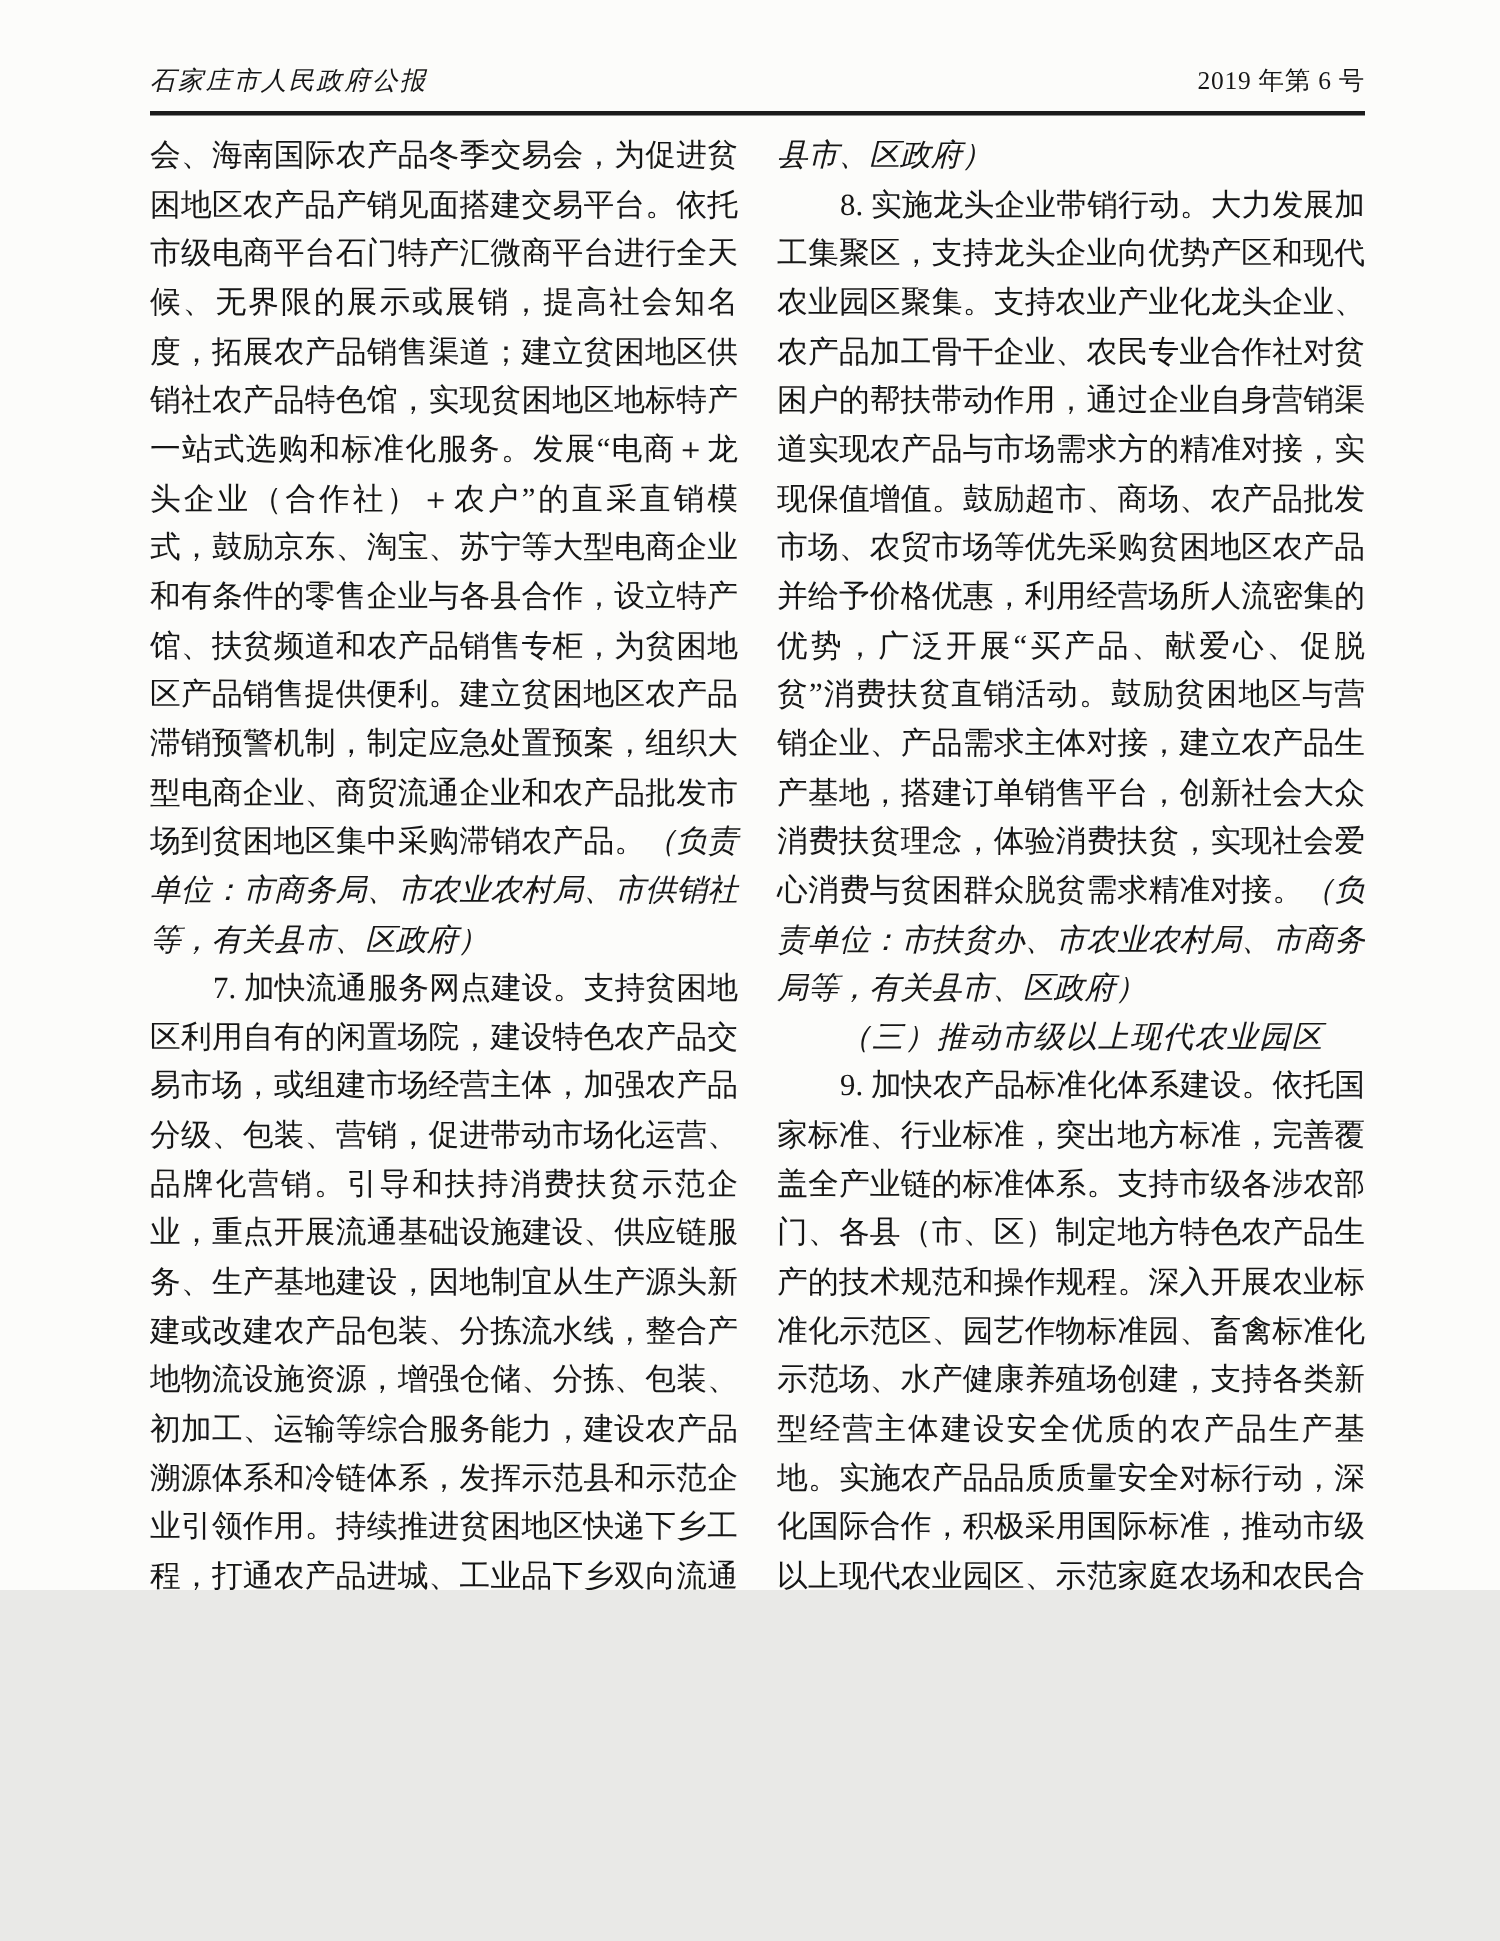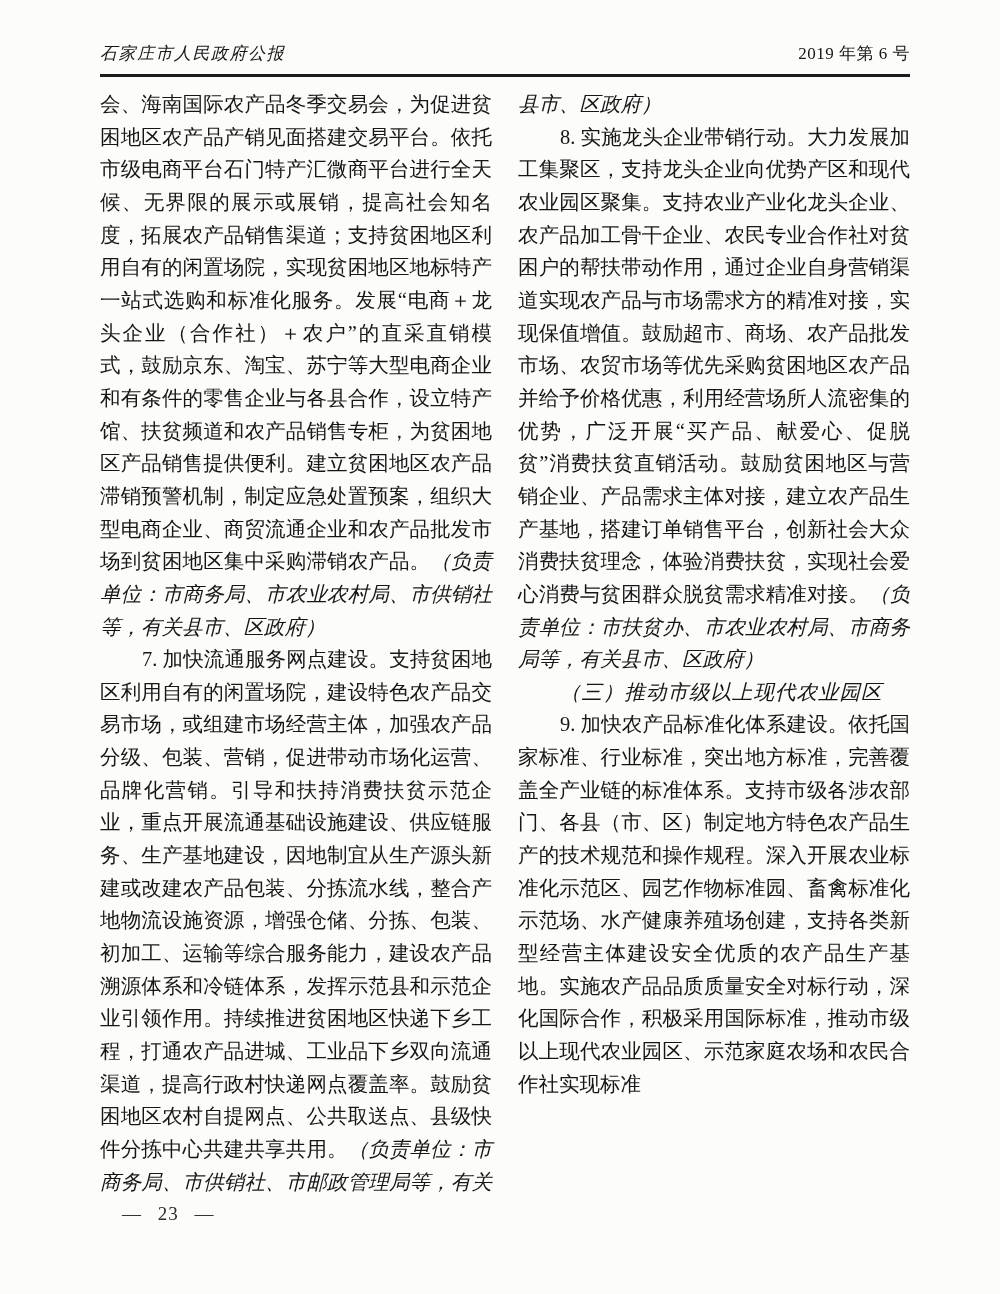--- a/index.html
+++ b/index.html
@@ -1,18 +1,18 @@
 <!DOCTYPE html>
 <html><head>
 <meta charset="utf-8">
 <style>
   html,body{margin:0;padding:0;background:#e9e9e7;}
   .page{
     position:relative;
-    width:1000px;height:1294px;
+    width:1000px;height:1060px;
     box-sizing:border-box;
     margin:0 auto;
     padding:42px 90px 0 100px;
     background:#fcfcfa;
     color:#161616;
     font-family:"Liberation Serif","DejaVu Serif",serif;
   }
   .page-header{
     display:flex;
     justify-content:space-between;
@@ -70,21 +70,21 @@
 
   <div class="page-header">
     <span class="gazette-title">石家庄市人民政府公报</span>
     <span class="issue-number">2019 年第 6 号</span>
   </div>
 
   <div class="header-rule"></div>
 
   <div class="columns">
 
-    <p class="para"><span>会、海南国际农产品冬季交易会，为促进贫困地区农产品产销见面搭建交易平台。依托市级电商平台石门特产汇微商平台进行全天候、无界限的展示或展销，提高社会知名度，拓展农产品销售渠道；支持贫困地区利用自有的闲置场院，实现贫困地区地标特产一站式选购和标准化服务。发展“电商＋龙头企业（合作社）＋农户”的直采直销模式，鼓励京东、淘宝、苏宁等大型电商企业和有条件的零售企业与各县合作，设立特产馆、扶贫频道和农产品销售专柜，为贫困地区产品销售提供便利。建立贫困地区农产品滞销预警机制，制定应急处置预案，组织大型电商企业、商贸流通企业和农产品批发市场到贫困地区集中采购滞销农产品。</span><span class="kai">（负责单位：市商务局、市农业农村局、市供销社等，有关县市、区政府）</span></p>
+    <p class="para"><span>会、海南国际农产品冬季交易会，为促进贫困地区农产品产销见面搭建交易平台。依托市级电商平台石门特产汇微商平台进行全天候、无界限的展示或展销，提高社会知名度，拓展农产品销售渠道；建立贫困地区供销社农产品特色馆，实现贫困地区地标特产一站式选购和标准化服务。发展“电商＋龙头企业（合作社）＋农户”的直采直销模式，鼓励京东、淘宝、苏宁等大型电商企业和有条件的零售企业与各县合作，设立特产馆、扶贫频道和农产品销售专柜，为贫困地区产品销售提供便利。建立贫困地区农产品滞销预警机制，制定应急处置预案，组织大型电商企业、商贸流通企业和农产品批发市场到贫困地区集中采购滞销农产品。</span><span class="kai">（负责单位：市商务局、市农业农村局、市供销社等，有关县市、区政府）</span></p>
 
     <p class="para indent"><span>7. 加快流通服务网点建设。支持贫困地区利用自有的闲置场院，建设特色农产品交易市场，或组建市场经营主体，加强农产品分级、包装、营销，促进带动市场化运营、品牌化营销。引导和扶持消费扶贫示范企业，重点开展流通基础设施建设、供应链服务、生产基地建设，因地制宜从生产源头新建或改建农产品包装、分拣流水线，整合产地物流设施资源，增强仓储、分拣、包装、初加工、运输等综合服务能力，建设农产品溯源体系和冷链体系，发挥示范县和示范企业引领作用。持续推进贫困地区快递下乡工程，打通农产品进城、工业品下乡双向流通渠道，提高行政村快递网点覆盖率。鼓励贫困地区农村自提网点、公共取送点、县级快件分拣中心共建共享共用。</span><span class="kai">（负责单位：市商务局、市供销社、市邮政管理局等，有关县市、区政府）</span></p>
 
     <p class="para indent"><span>8. 实施龙头企业带销行动。大力发展加工集聚区，支持龙头企业向优势产区和现代农业园区聚集。支持农业产业化龙头企业、农产品加工骨干企业、农民专业合作社对贫困户的帮扶带动作用，通过企业自身营销渠道实现农产品与市场需求方的精准对接，实现保值增值。鼓励超市、商场、农产品批发市场、农贸市场等优先采购贫困地区农产品并给予价格优惠，利用经营场所人流密集的优势，广泛开展“买产品、献爱心、促脱贫”消费扶贫直销活动。鼓励贫困地区与营销企业、产品需求主体对接，建立农产品生产基地，搭建订单销售平台，创新社会大众消费扶贫理念，体验消费扶贫，实现社会爱心消费与贫困群众脱贫需求精准对接。</span><span class="kai">（负责单位：市扶贫办、市农业农村局、市商务局等，有关县市、区政府）</span></p>
 
     <p class="para indent section-heading">（三）推动市级以上现代农业园区</p>
 
     <p class="para indent"><span>9. 加快农产品标准化体系建设。依托国家标准、行业标准，突出地方标准，完善覆盖全产业链的标准体系。支持市级各涉农部门、各县（市、区）制定地方特色农产品生产的技术规范和操作规程。深入开展农业标准化示范区、园艺作物标准园、畜禽标准化示范场、水产健康养殖场创建，支持各类新型经营主体建设安全优质的农产品生产基地。实施农产品品质质量安全对标行动，深化国际合作，积极采用国际标准，推动市级以上现代农业园区、示范家庭农场和农民合作社实现标准</span></p>
 
   </div>

